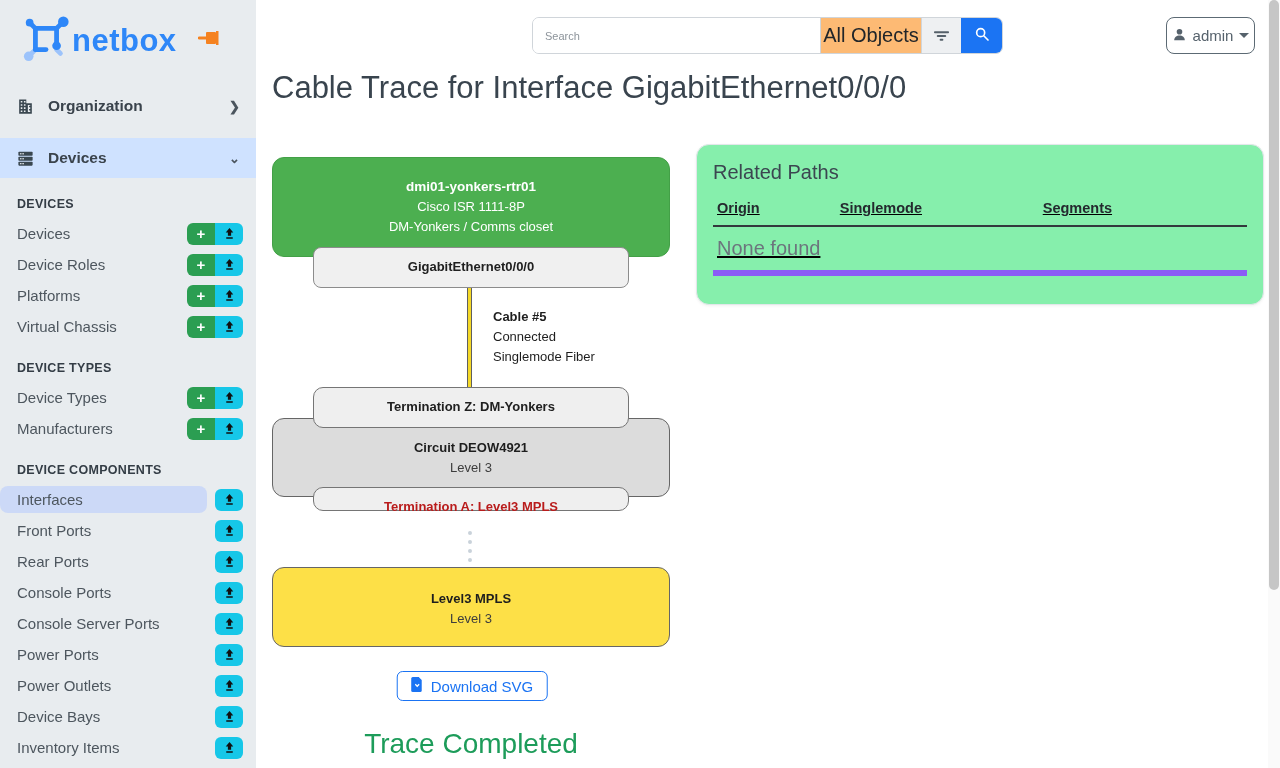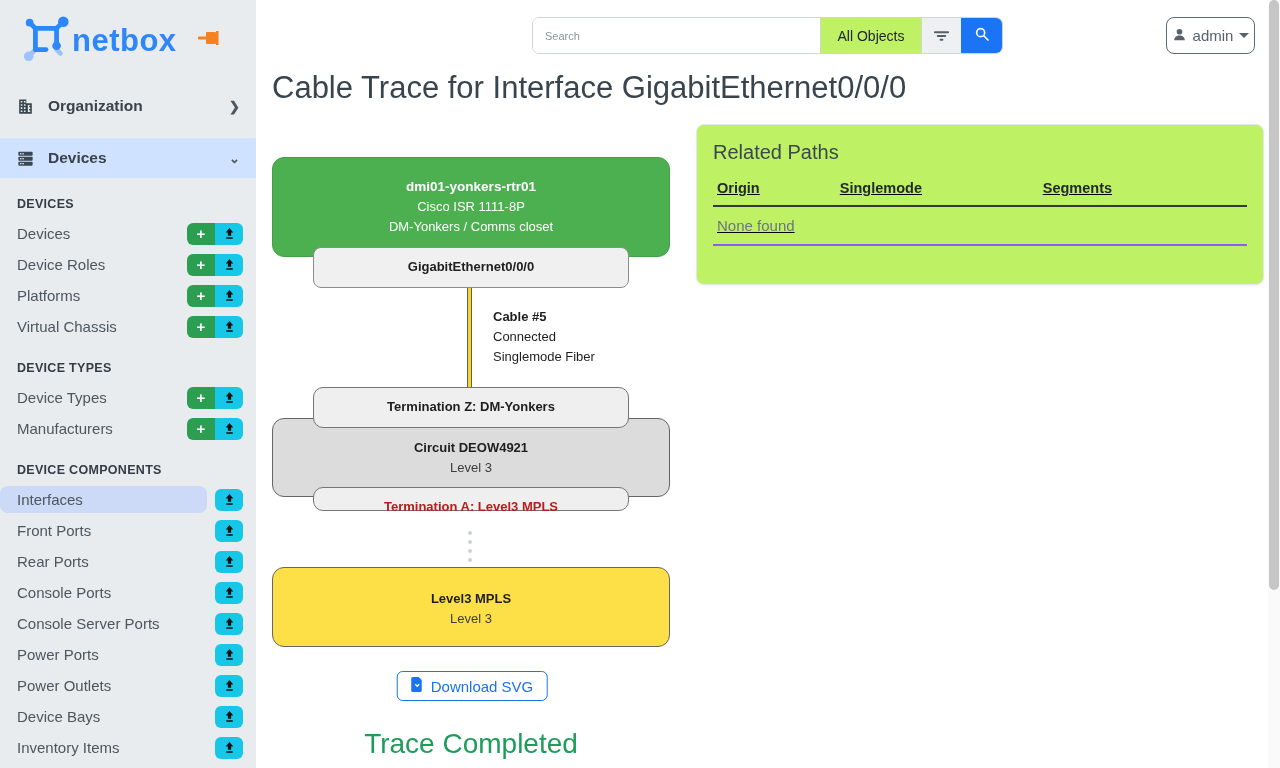--- a/index.html
+++ b/index.html
@@ -36,23 +36,23 @@
   .btn-imp.solo { border-radius:6px; }
 
   
   .main { position:absolute; left:256px; top:0; width:1024px; height:768px; }
 
   .search-group { position:absolute; left:276px; top:17px; height:37px; display:flex;
                   border:1px solid #d0d5da; border-radius:7px; overflow:hidden; background:#fff; }
   .search-input { width:287px; border:none; outline:none; padding:0 12px; font-size:11px;
                   color:#be185d; font-family:"Liberation Sans", sans-serif; }
   .search-input::placeholder { color:#8d949b; }
-  .search-scope { width:101px; background:#bef264; border-left:1px solid #d0d5da;
+  .search-scope { width:101px; background:#fdba74; border-left:1px solid #d0d5da;
                   display:flex; align-items:center; justify-content:center;
-                  font-size:14px; color:#212529; cursor:pointer; }
+                  font-size:20px; color:#212529; cursor:pointer; }
   .search-filter { width:40px; background:#eef0f2; border-left:1px solid #d0d5da;
                    display:flex; align-items:center; justify-content:center; cursor:pointer; }
   .search-btn { width:41px; background:#1b74f3; border:none; display:flex; align-items:center;
                 justify-content:center; cursor:pointer; }
 
   .user-btn { position:absolute; left:910px; top:17px; width:89px; height:37px;
               border:1.5px solid #5c6a74; border-radius:8px; background:#fff;
               display:flex; align-items:center; justify-content:center; gap:6px;
               color:#56626c; font-size:15px; cursor:pointer; }
   .caret { width:0; height:0; border-left:5px solid transparent; border-right:5px solid transparent;
@@ -91,29 +91,29 @@
   .box-far { left:0; top:427px; width:398px; height:80px; background:#fde047;
              border:1.5px solid #666; border-radius:12px; padding-top:21px; }
   .dl-btn { position:absolute; left:50%; top:531px; transform:translateX(-50%);
             display:flex; align-items:center; gap:7px; padding:5px 13px;
             background:#fff; border:1px solid #1a73f3; border-radius:6px;
             color:#1a73f3; font-size:15px; cursor:pointer; white-space:nowrap; }
   .trace-status { position:absolute; left:0; top:588px; width:398px; text-align:center;
                   font-size:28px; color:#1d9c5a; }
 
   
-  .card { position:absolute; left:440px; top:124px; width:568px; height:161px;
-          background:#bef264; border:1px solid #e3e7ea; border-radius:8px;
+  .card { position:absolute; left:440px; top:144px; width:568px; height:161px;
+          background:#86efac; border:1px solid #e3e7ea; border-radius:13px;
           box-shadow:0 1px 3px rgba(0,0,0,0.06); padding:16px; }
   .card-title { font-size:20px; color:#3b4650; font-weight:400; }
   .rp-table { width:100%; border-collapse:collapse; margin-top:16px;text-decoration:underline; }
   .rp-table th { text-align:left; font-size:14.5px; color:#24292e; padding:0 4px 9px 4px;
                  border-bottom:2px solid #33383d; }
-  .rp-table td { font-size:15px; color:#6c757d; padding:10px 4px;
-                 border-bottom:2px solid #8b5cf6; }
+  .rp-table td { font-size:20px; color:#6c757d; padding:10px 4px;
+                 border-bottom:6px solid #8b5cf6; }
 
   
   .scrollbar { position:absolute; right:0; top:0; width:12px; height:768px; background:#fafafa; }
   .scroll-thumb { position:absolute; right:1px; top:0; width:10px; height:590px;
                   background:#c6c6c6; border-radius:5px; cursor:pointer; }
 </style>
 </head>
 <body>
 
 <div class="sidebar">

